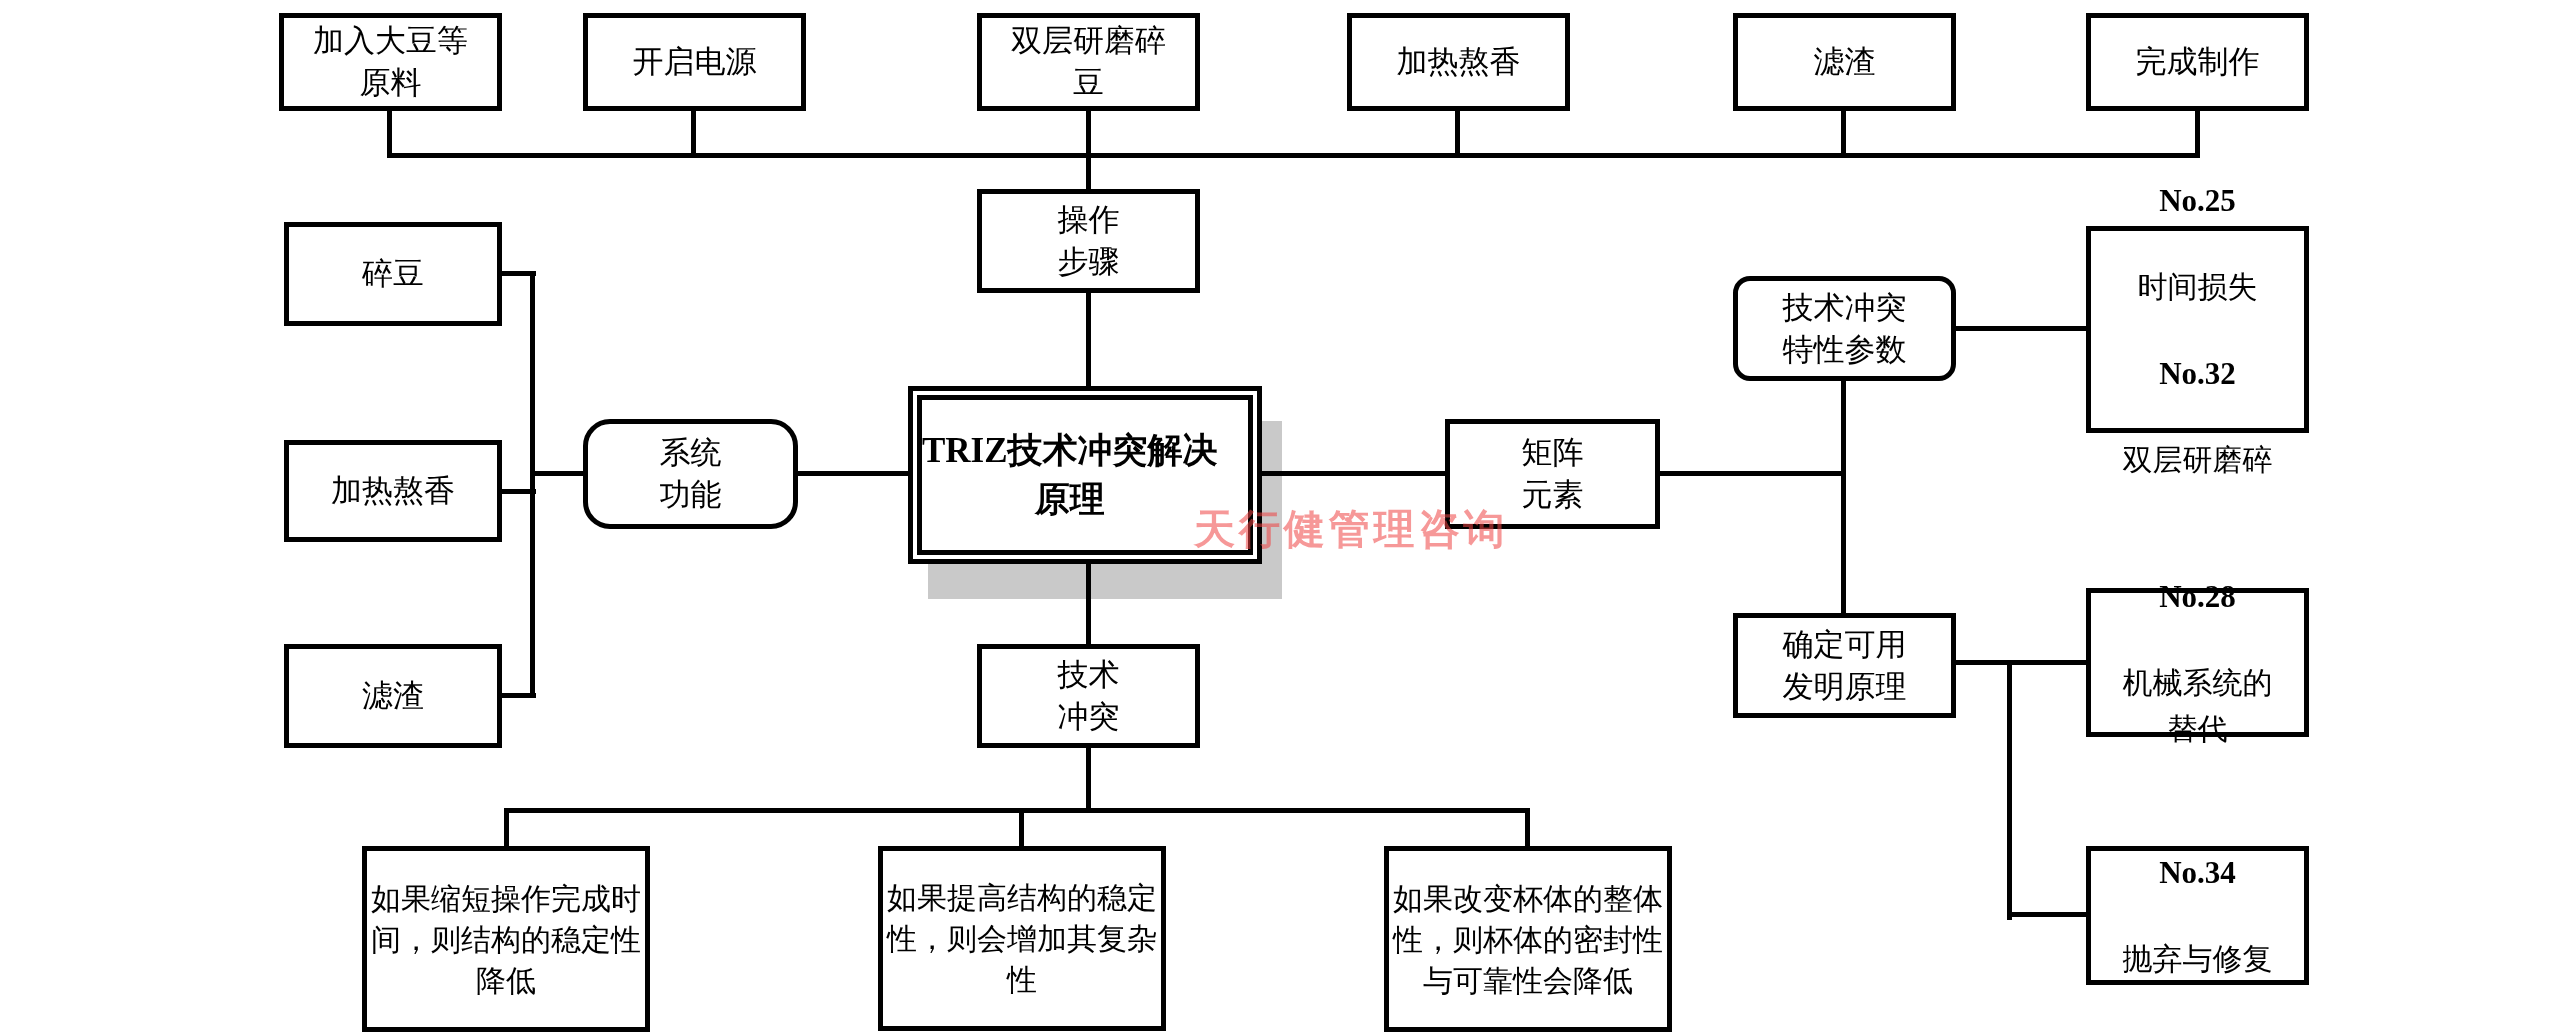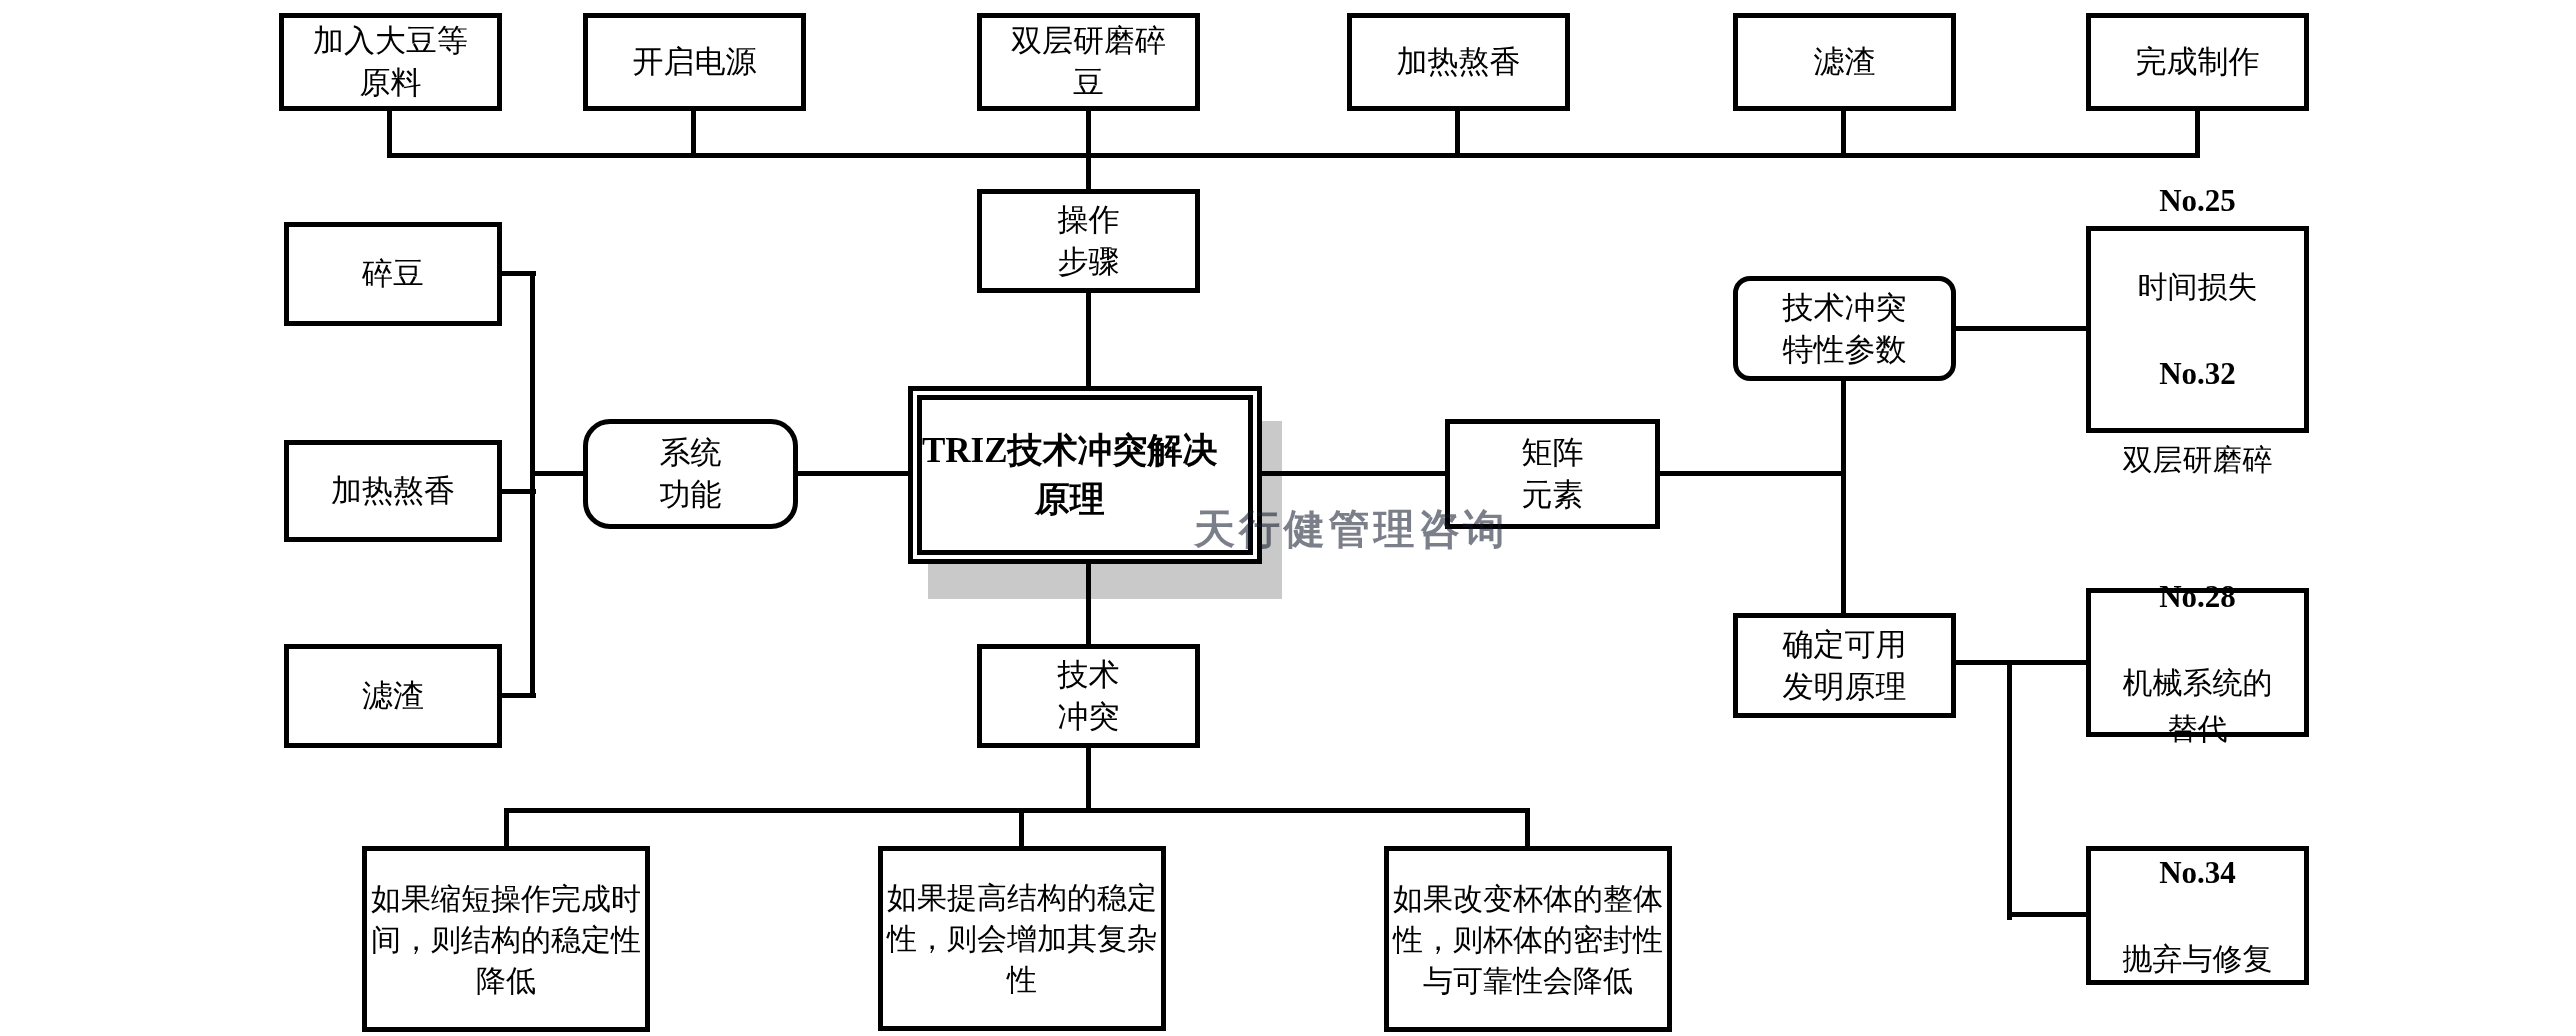--- a/index.html
+++ b/index.html
@@ -188,16 +188,16 @@
     <span class="label">如果提高结构的稳定
 性，则会增加其复杂
 性</span>
   </div>
   <div class="node small" style="left:1376px;top:846px;width:288px;height:186px;">
     <span class="label">如果改变杯体的整体
 性，则杯体的密封性
 与可靠性会降低</span>
   </div>
 
-  <div class="watermark" style="left:1186px;top:502px;font-size:41px;color:#0f172a;">天行健管理咨询</div>
+  <div class="watermark" style="left:1186px;top:502px;font-size:41px;color:#ef4444;">天行健管理咨询</div>
 
 </div>
 
 
 </body></html>

